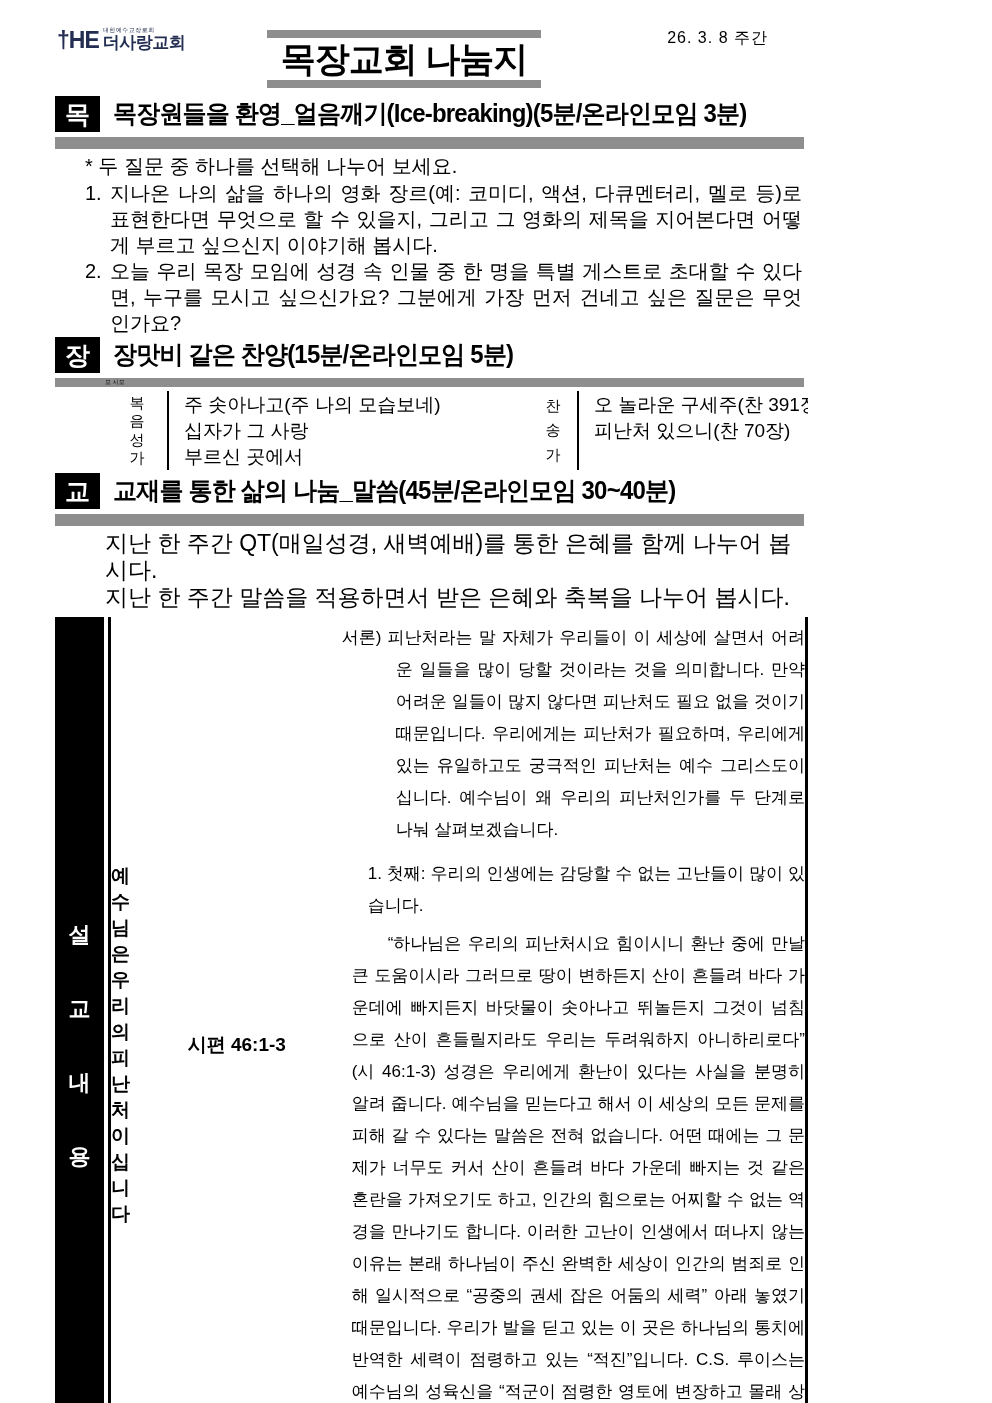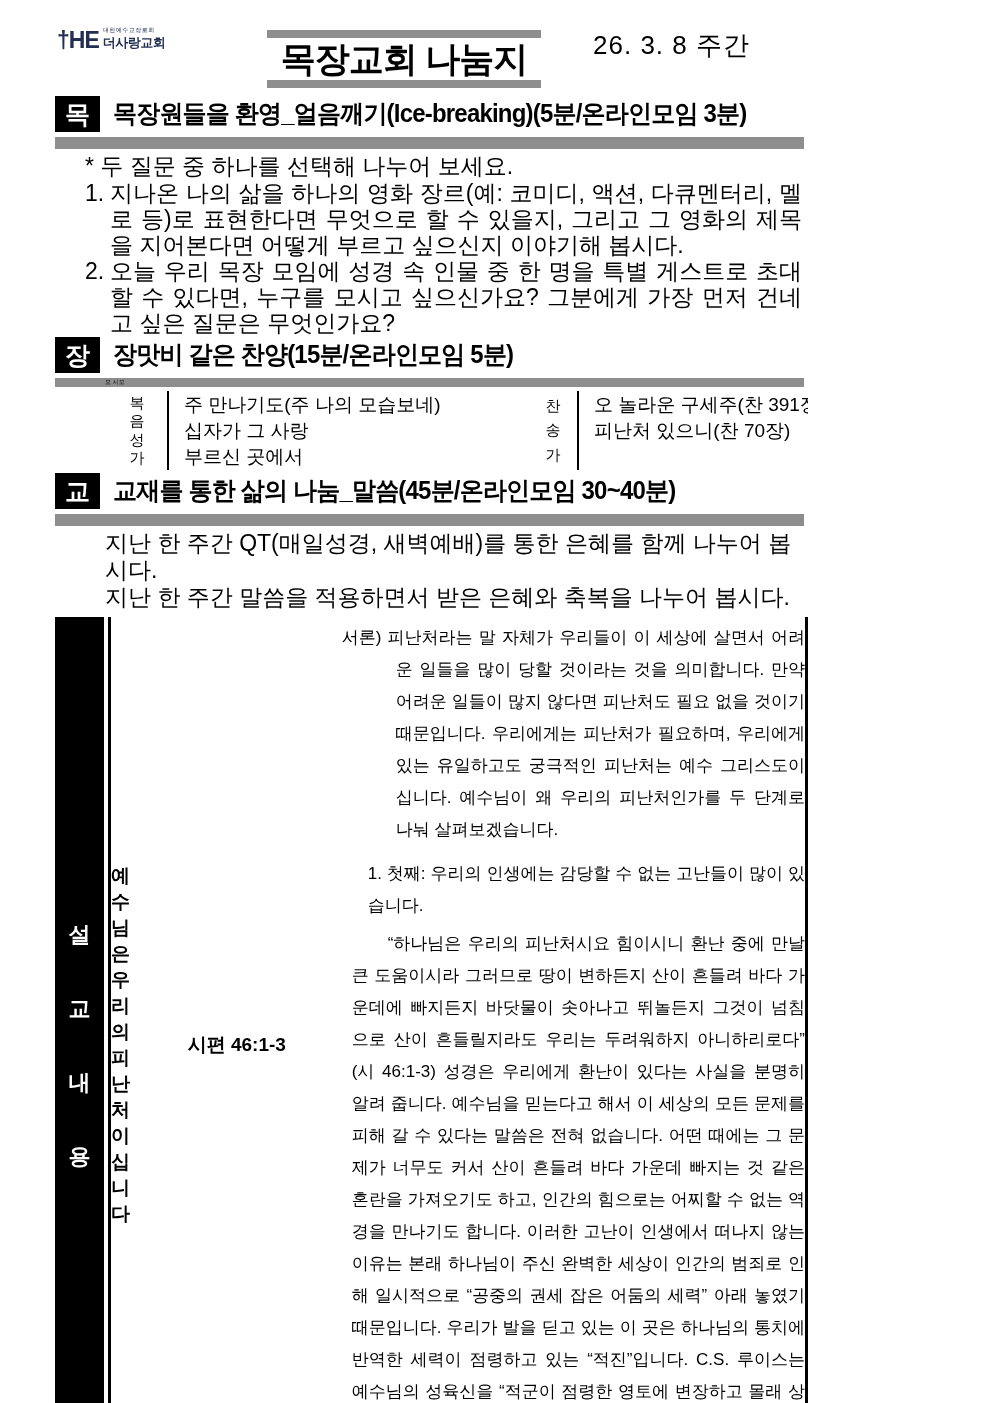--- a/index.html
+++ b/index.html
@@ -6,36 +6,36 @@
   .page{
     width:808px;height:1403px;position:relative;background:#fff;color:#000;
     font-family:"Liberation Sans","DejaVu Sans",sans-serif;overflow:hidden;
   }
   
   .hdr{position:relative;height:95px;}
   .logo{position:absolute;left:57px;top:27px;display:flex;align-items:flex-start;gap:4px;color:#232e52;}
   .logo-the{font-size:23px;font-weight:700;letter-spacing:-1px;line-height:26px;}
   .logo-col{display:flex;flex-direction:column;justify-content:flex-start;}
   .logo-tiny{font-size:6px;letter-spacing:.5px;line-height:7px;}
-  .logo-name{font-size:13px;font-weight:700;line-height:18px;letter-spacing:-.5px;}
+  .logo-name{font-size:17px;font-weight:700;line-height:18px;letter-spacing:-.5px;}
   .masthead{position:absolute;left:50%;top:30px;transform:translateX(-50%);width:274px;text-align:center;}
   .mast-bar{height:8px;background:#8e8e8e;}
   .mast-title{font-size:35px;font-weight:900;letter-spacing:-1px;line-height:40px;margin:1px 0;white-space:nowrap;}
-  .week{position:absolute;right:58px;top:28px;font-size:26px;letter-spacing:1px;}
+  .week{position:absolute;right:40px;top:28px;font-size:16px;letter-spacing:1px;}
   
   .content{padding:0 4px 0 55px;}
   .sec-row{display:flex;align-items:center;gap:13px;height:38px;}
   .badge{flex:0 0 45px;height:36px;background:#000;color:#fff;font-size:25px;font-weight:800;
          display:flex;align-items:center;justify-content:center;}
   .sec-title{font-size:24px;font-weight:800;letter-spacing:-.8px;white-space:nowrap;transform:scaleY(1.04);}
   .graybar{height:12px;background:#8e8e8e;margin-top:4px;}
   .graybar.thin{height:9px;position:relative;}
   .bar-note{position:absolute;left:50px;top:1px;font-size:6px;color:#000;line-height:7px;}
   
-  .iceb{padding:3px 0 0 30px;font-size:23px;}
+  .iceb{padding:3px 0 0 30px;font-size:20px;}
   .ice-intro{line-height:25px;margin:2px 0 1px;}
   .q{display:flex;line-height:26px;}
   .q-num{flex:0 0 25px;}
   .q-text{flex:1;text-align:justify;padding-right:2px;}
   
   .songs{display:flex;padding:4px 0 2px 52px;}
   .song-group{display:flex;align-items:stretch;}
   .vlabel{display:flex;flex-direction:column;align-items:center;justify-content:space-around;
           font-size:15px;padding:3px 0;line-height:16px;}
   .vlabel.g{width:60px;}
@@ -111,21 +111,21 @@
 
     <div class="songs">
       <div class="song-group">
         <div class="vlabel g">
           <span>복</span>
           <span>음</span>
           <span>성</span>
           <span>가</span>
         </div>
         <div class="song-list g">
-          <div>주 만나기도(주 나의 모습보네)</div>
+          <div>주 솟아나고(주 나의 모습보네)</div>
           <div>십자가 그 사랑</div>
           <div>부르신 곳에서</div>
         </div>
       </div>
       <div class="song-group">
         <div class="vlabel h">
           <span>찬</span>
           <span>송</span>
           <span>가</span>
         </div>

